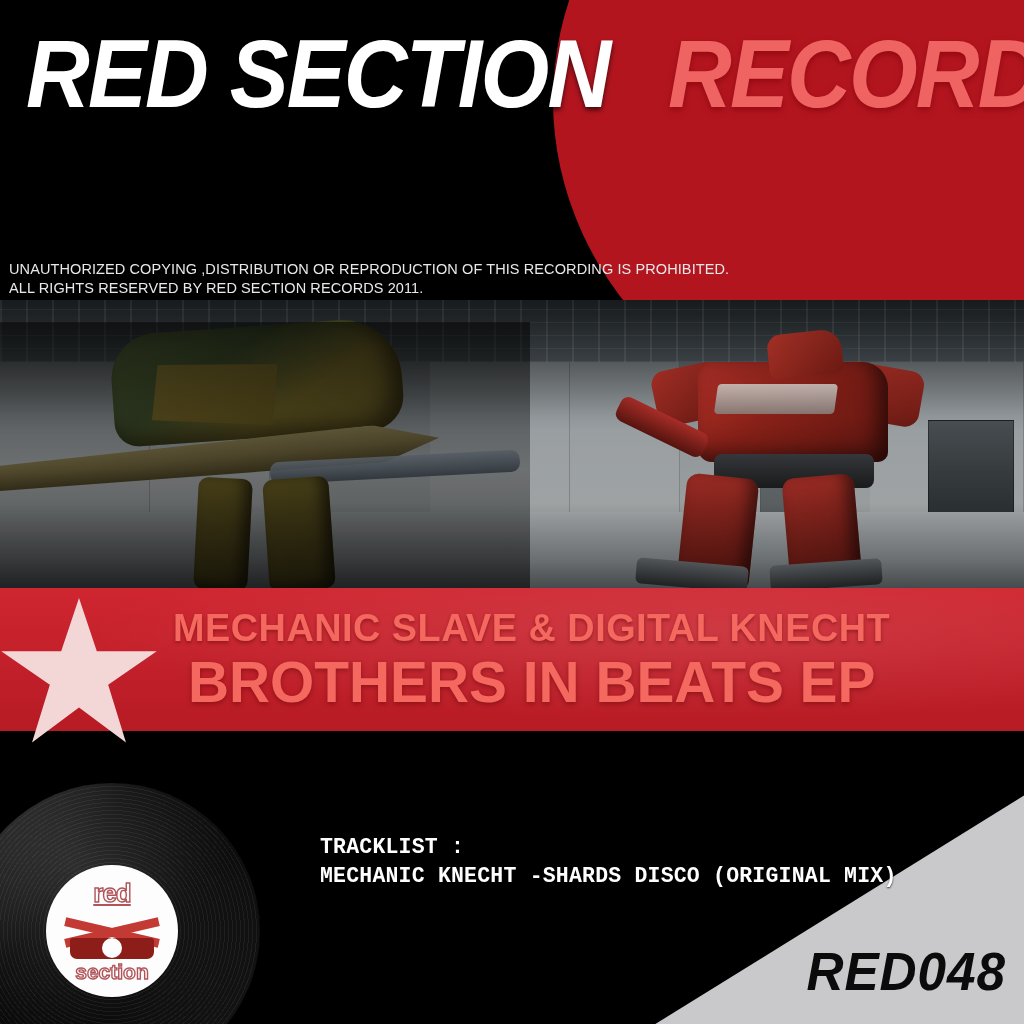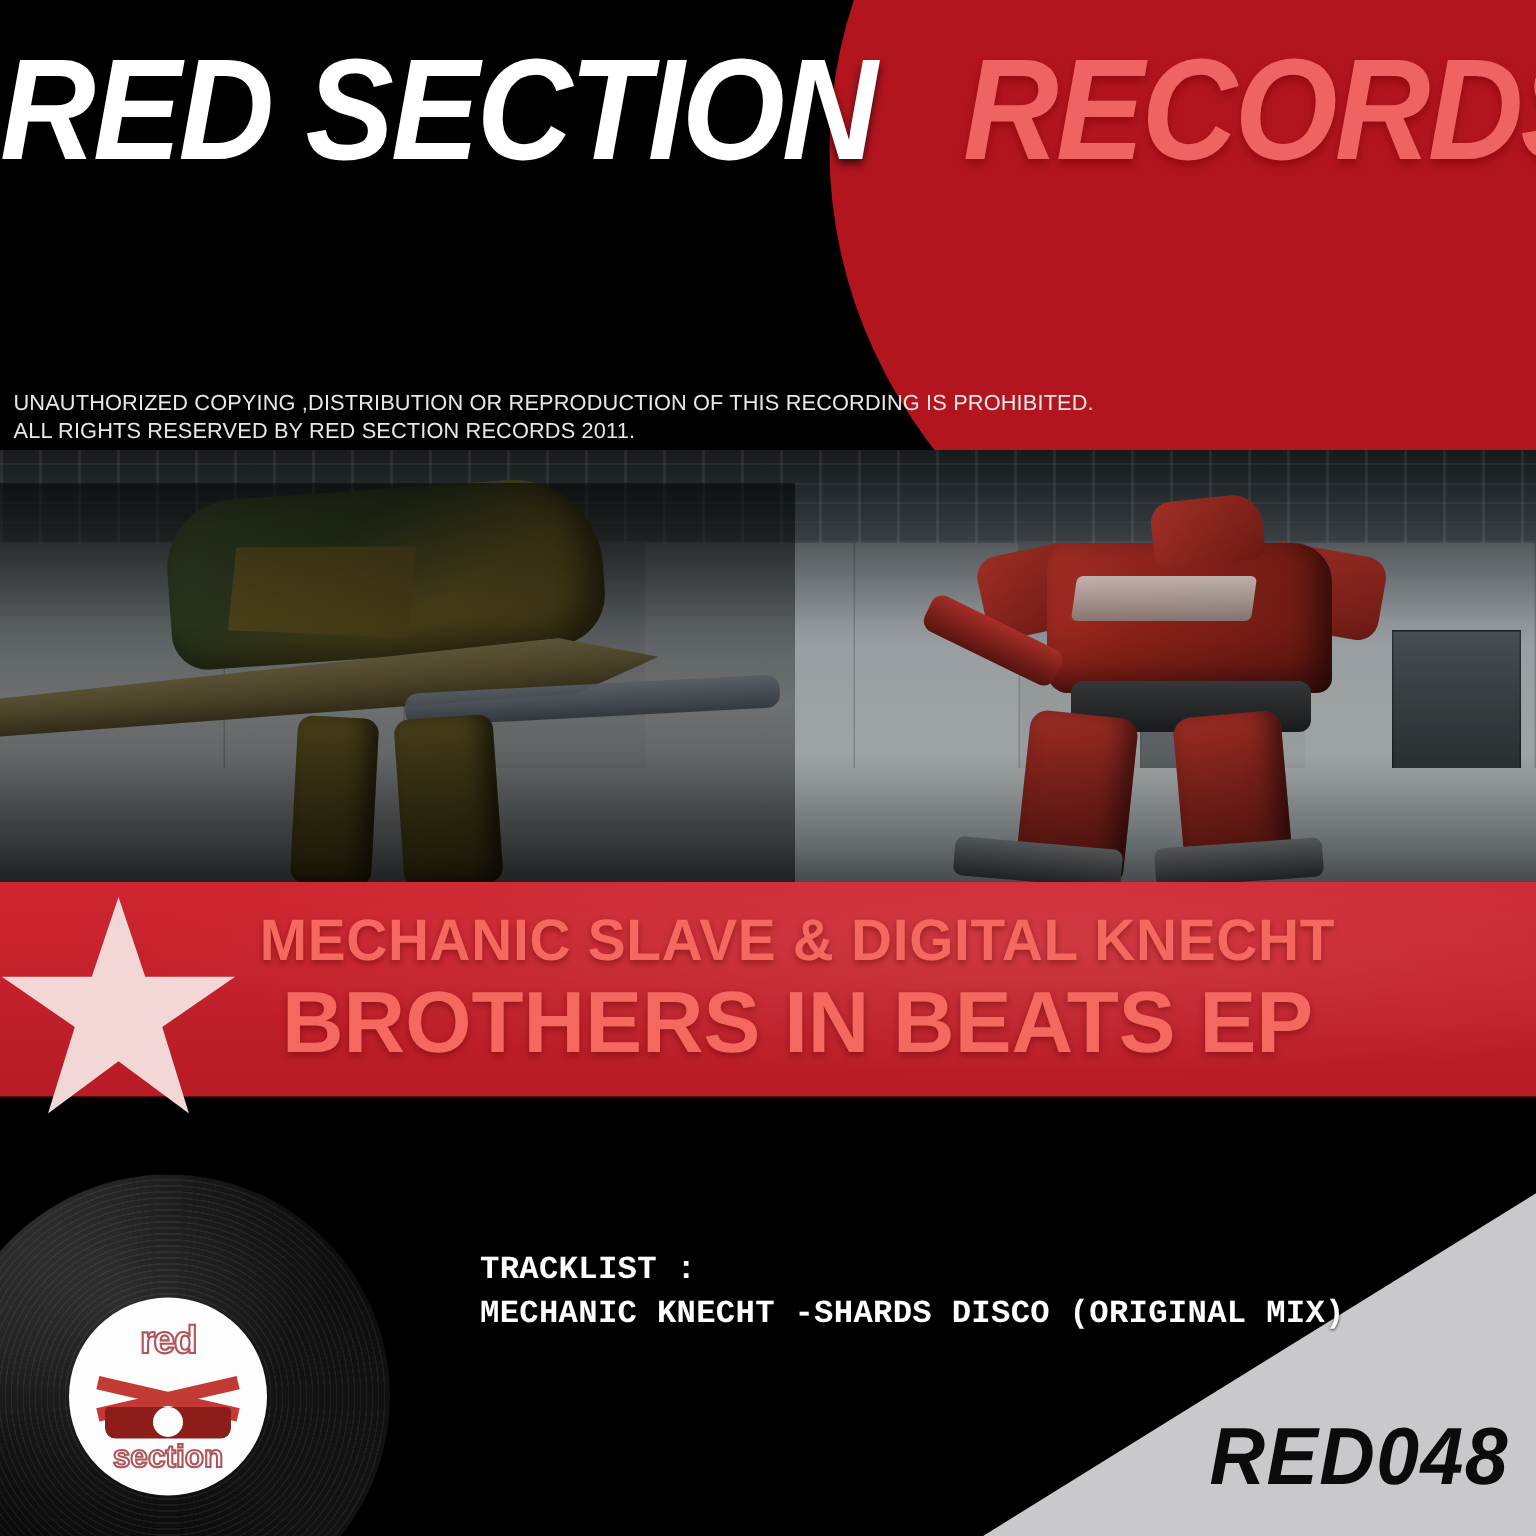--- a/index.html
+++ b/index.html
@@ -23,20 +23,21 @@
     z-index:1;
   }
 
   
   .logo-wrap {
     position:absolute;
     left:0; top:14px;
     width:852px; height:120px;
     z-index:4;
     display:flex; align-items:center;
+    padding-left:26px;
     white-space:nowrap;
   }
   .logo-word {
     font-family:"Liberation Sans Narrow","Liberation Sans", sans-serif;
     font-weight:bold;
     font-style:italic;
     font-size:96px;
     letter-spacing:-2px;
     line-height:1;
     transform:scaleX(0.92);
@@ -279,21 +280,21 @@
   }
   .lbl-top, .lbl-bot {
     font-family:"Liberation Sans", sans-serif;
     font-weight:bold;
     font-size:26px;
     line-height:1;
     color:transparent;
     -webkit-text-stroke:1.4px #b0545a;
     letter-spacing:-1px;
   }
-  .lbl-top { margin-bottom:2px; }
+  .lbl-top { margin-bottom:2px;text-decoration:underline; }
   .lbl-bot { font-size:21px; margin-top:3px; letter-spacing:0px; }
   .lbl-mark {
     position:relative;
     width:96px; height:50px;
   }
   .lbl-x1, .lbl-x2 {
     position:absolute; left:0; top:20px;
     width:96px; height:9px;
     background:#c23a33;
   }

